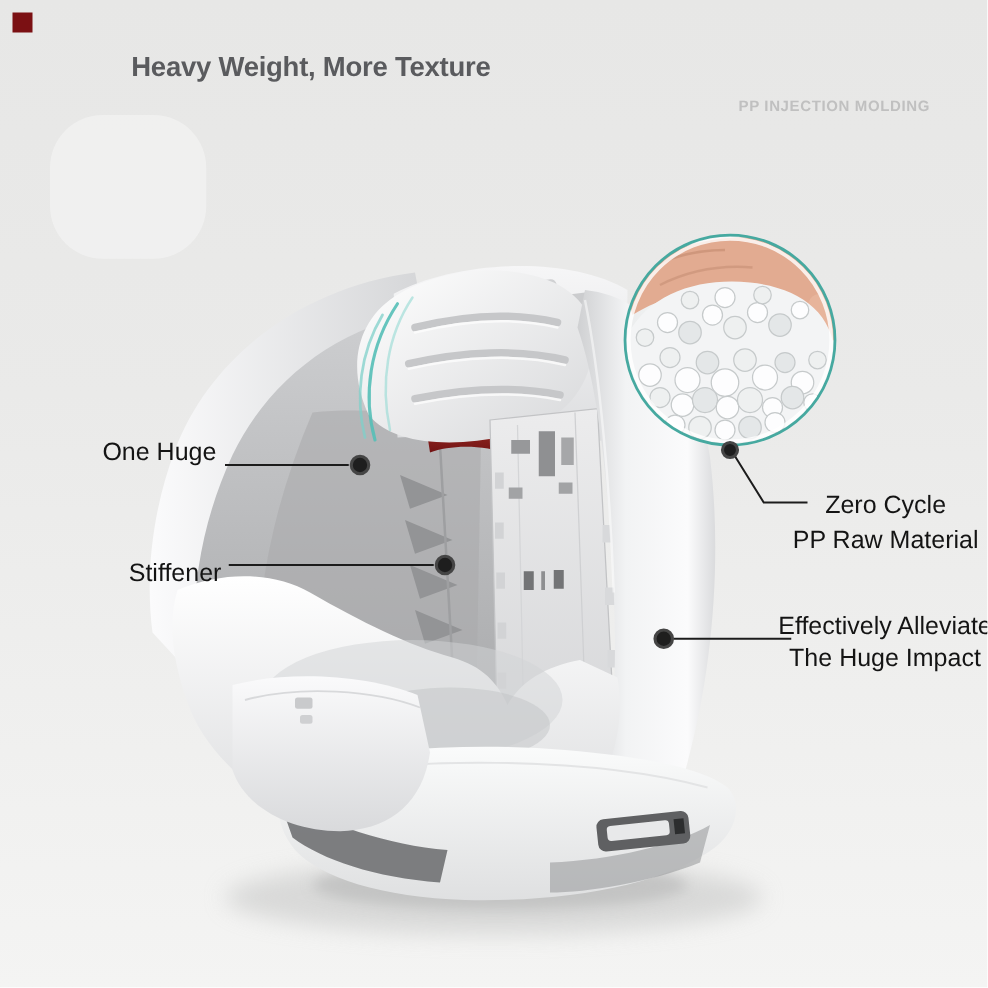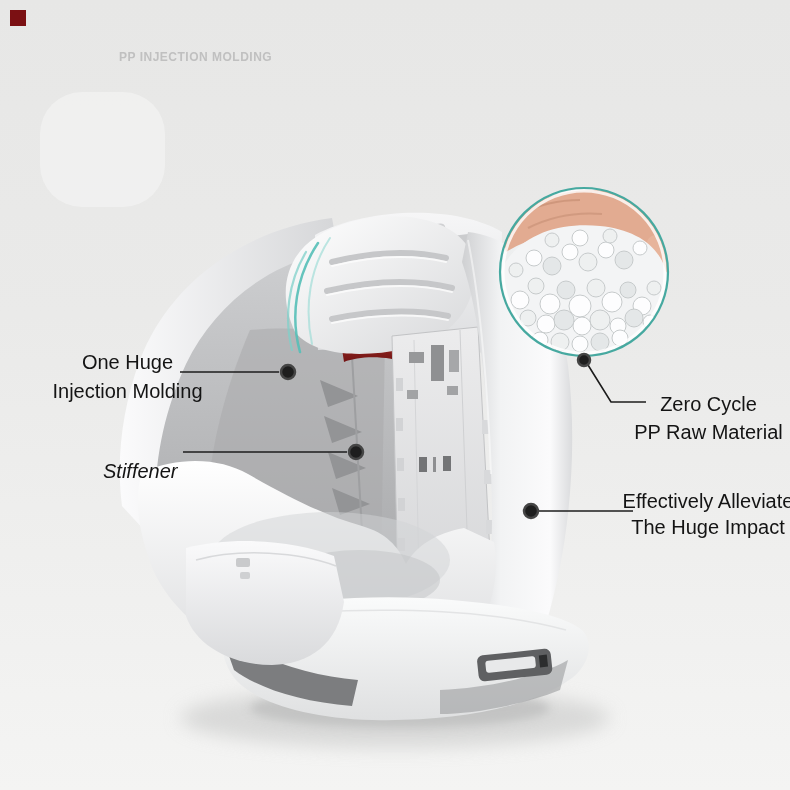--- a/index.html
+++ b/index.html
@@ -16,29 +16,29 @@
     position:absolute;left:10px;top:10px;width:16px;height:16px;background:#7b1013;
   }
   .hdr{position:absolute;left:104px;top:38px;width:640px;}
   .hdr h1{
     margin:0;font-size:36px;line-height:38px;font-weight:700;color:#55565a;letter-spacing:-0.5px;
   }
   .hdr h2{
     margin:4px 0 0 1px;font-size:22px;line-height:24px;font-weight:700;color:#5a5b5e;letter-spacing:-0.2px;
   }
   .hdr .tagline{
-    margin:12px 0 0 15px;font-size:12px;font-weight:700;color:#c0c0c0;letter-spacing:0.5px;
+    margin:12px 0 0 4px;font-size:12px;font-weight:700;color:#c0c0c0;letter-spacing:0.5px;text-align:right;
   }
   svg.scene{position:absolute;left:0;top:0;}
   .callout{
     position:absolute;color:#141414;font-size:20px;z-index:5;
   }
   .callout.center{text-align:center;}
   .co-one-time{left:30px;top:348px;width:195px;line-height:29px;}
-  .co-stiffener{left:103px;top:460px;width:120px;line-height:22px;font-style:italic;}
+  .co-stiffener{left:103px;top:448px;width:120px;line-height:22px;}
   .co-zero-cycle{left:606px;top:390px;width:205px;line-height:28px;}
   .co-alleviate{left:593px;top:488px;width:230px;line-height:26px;}
 </style>
 </head>
 <body>
 
 <div class="stage">
 
   <div class="bg-blob"></div>
   <div class="corner-mark"></div>
@@ -255,26 +255,26 @@
     </g>
     <g fill="#1e1e1e" stroke="#454545" stroke-width="2.5">
       <circle cx="288" cy="372" r="7"></circle>
       <circle cx="356" cy="452" r="7"></circle>
       <circle cx="531" cy="511" r="7"></circle>
       <circle cx="584" cy="360" r="6"></circle>
     </g>
   </svg>
 
   <div class="hdr">
+    <h2>Heavy Weight, More Texture</h2>
     <div class="tagline">PP INJECTION MOLDING</div>
   </div>
 
   <div class="callout center co-one-time">
     <div>One Huge</div>
-    <div>Injection Molding</div>
   </div>
 
   <div class="callout co-stiffener">
     <div>Stiffener</div>
   </div>
 
   <div class="callout center co-zero-cycle">
     <div>Zero Cycle</div>
     <div>PP Raw Material</div>
   </div>

